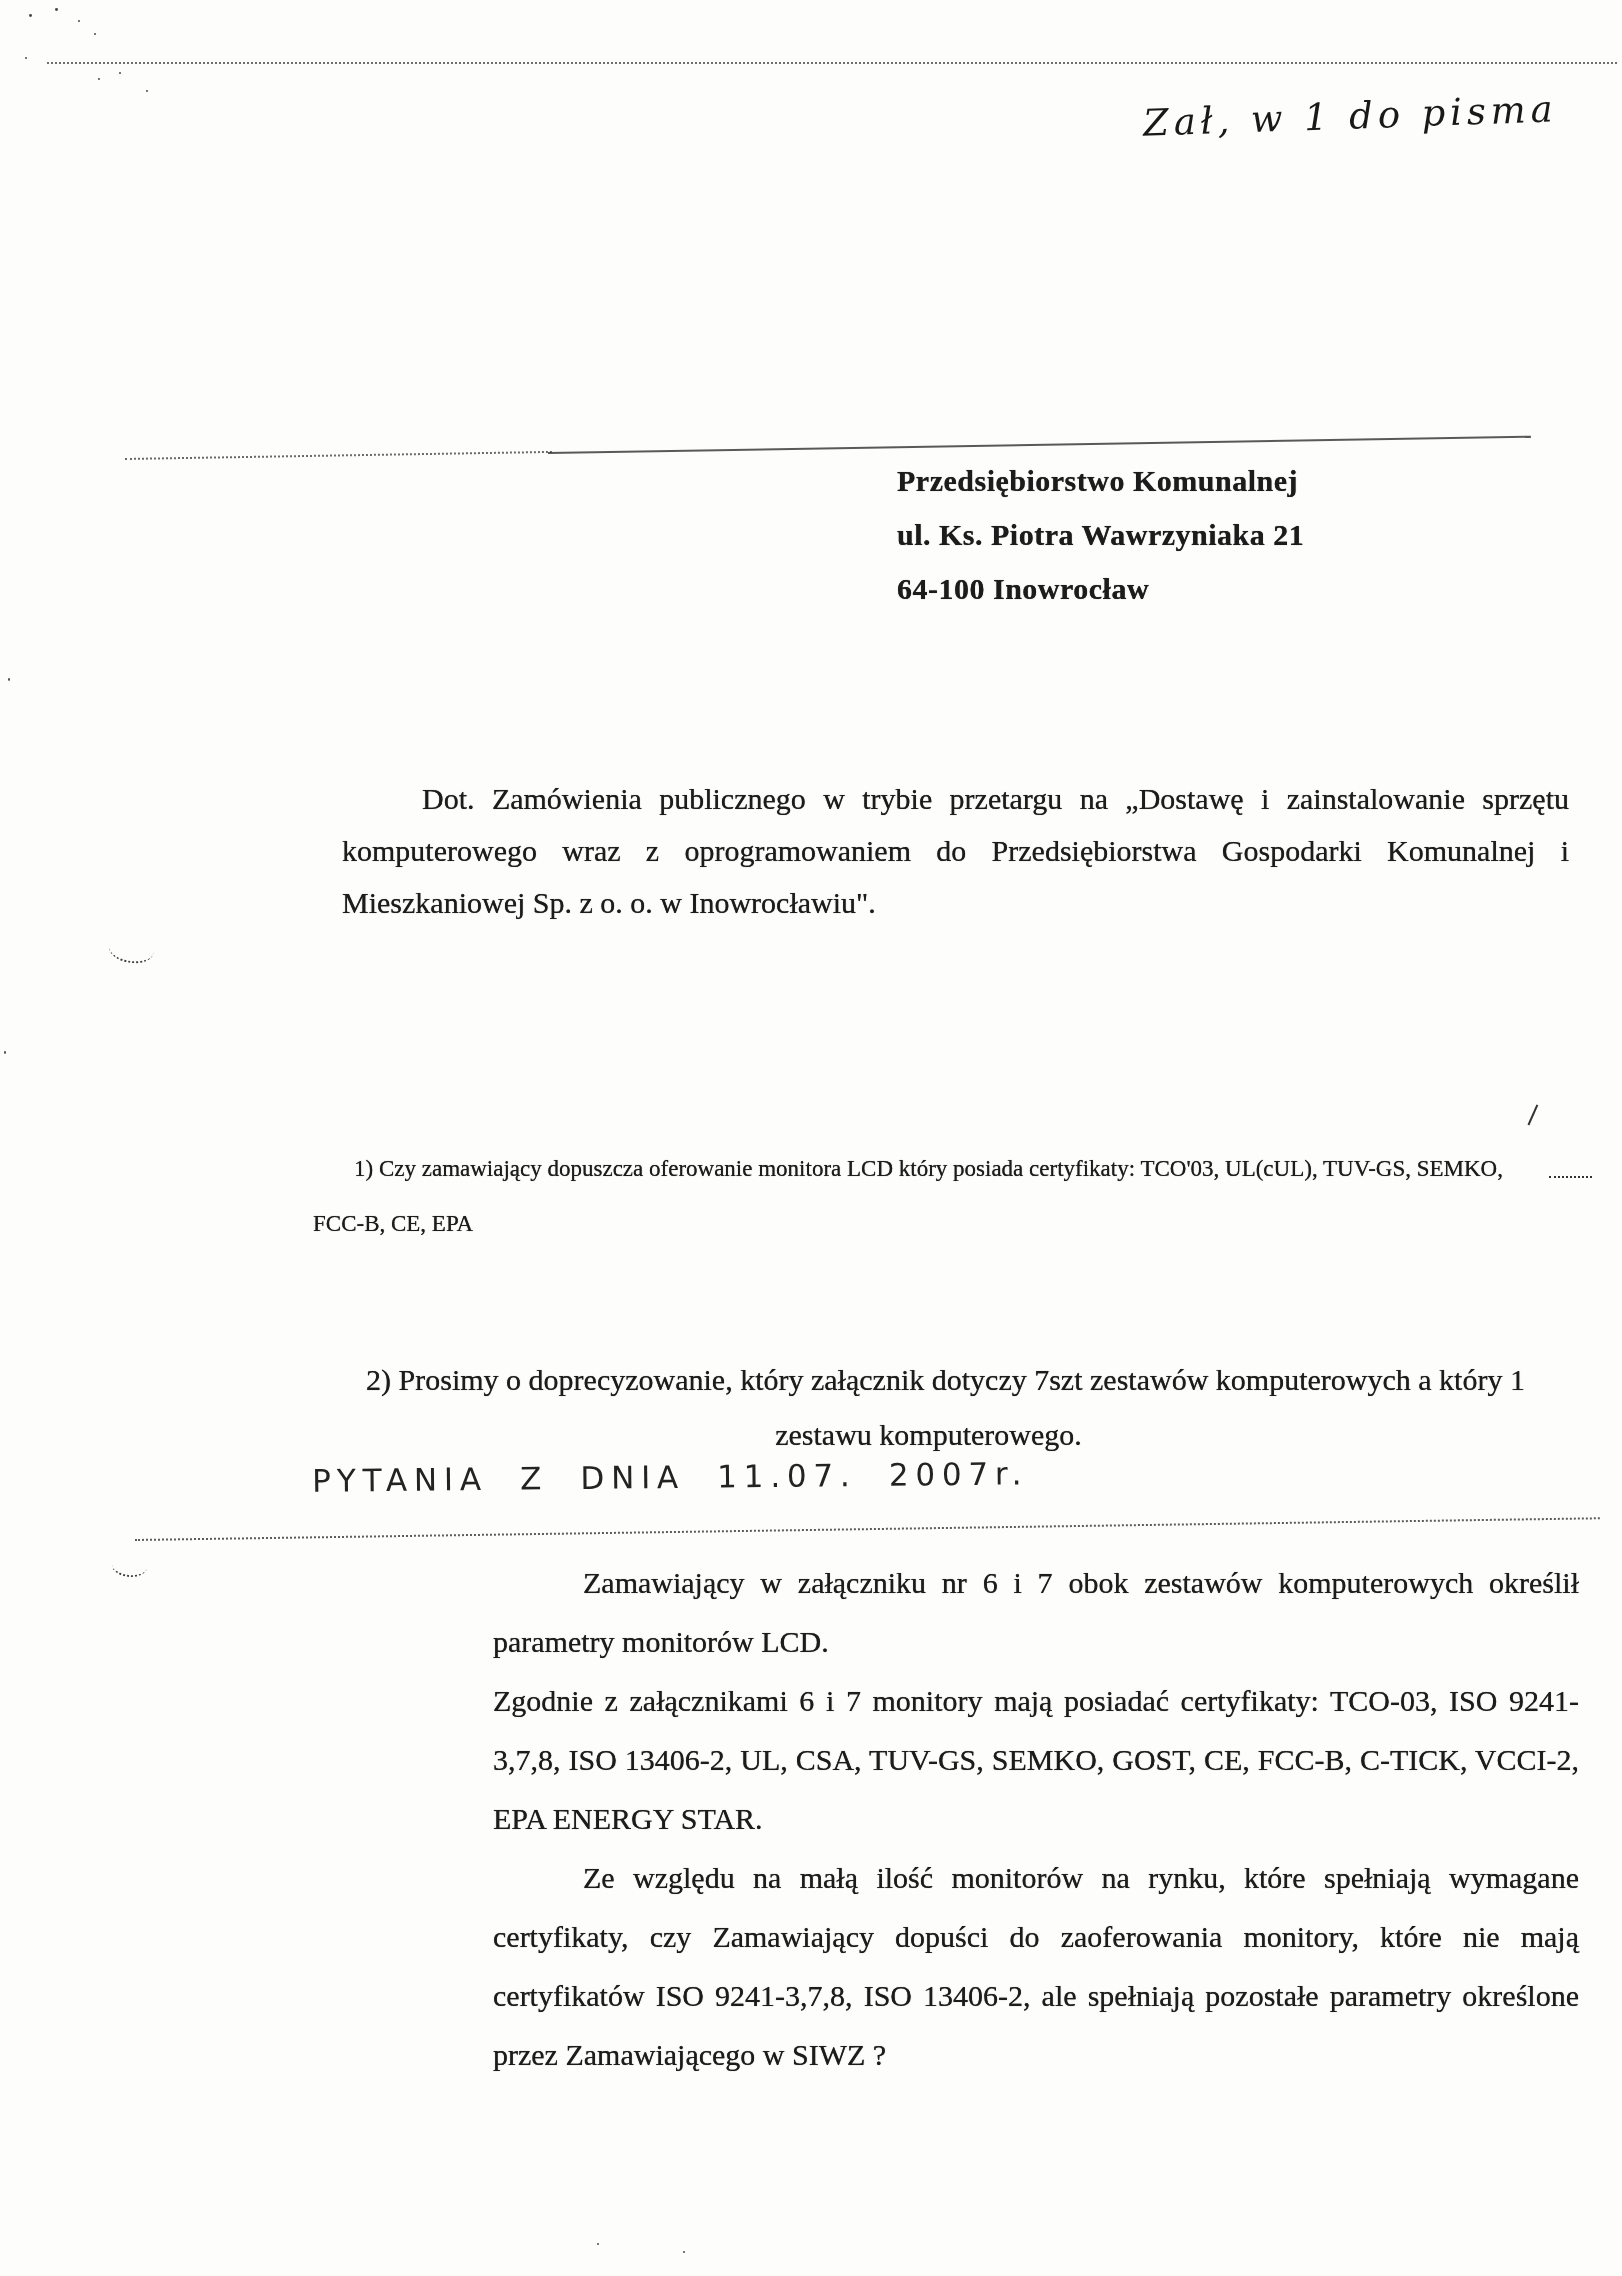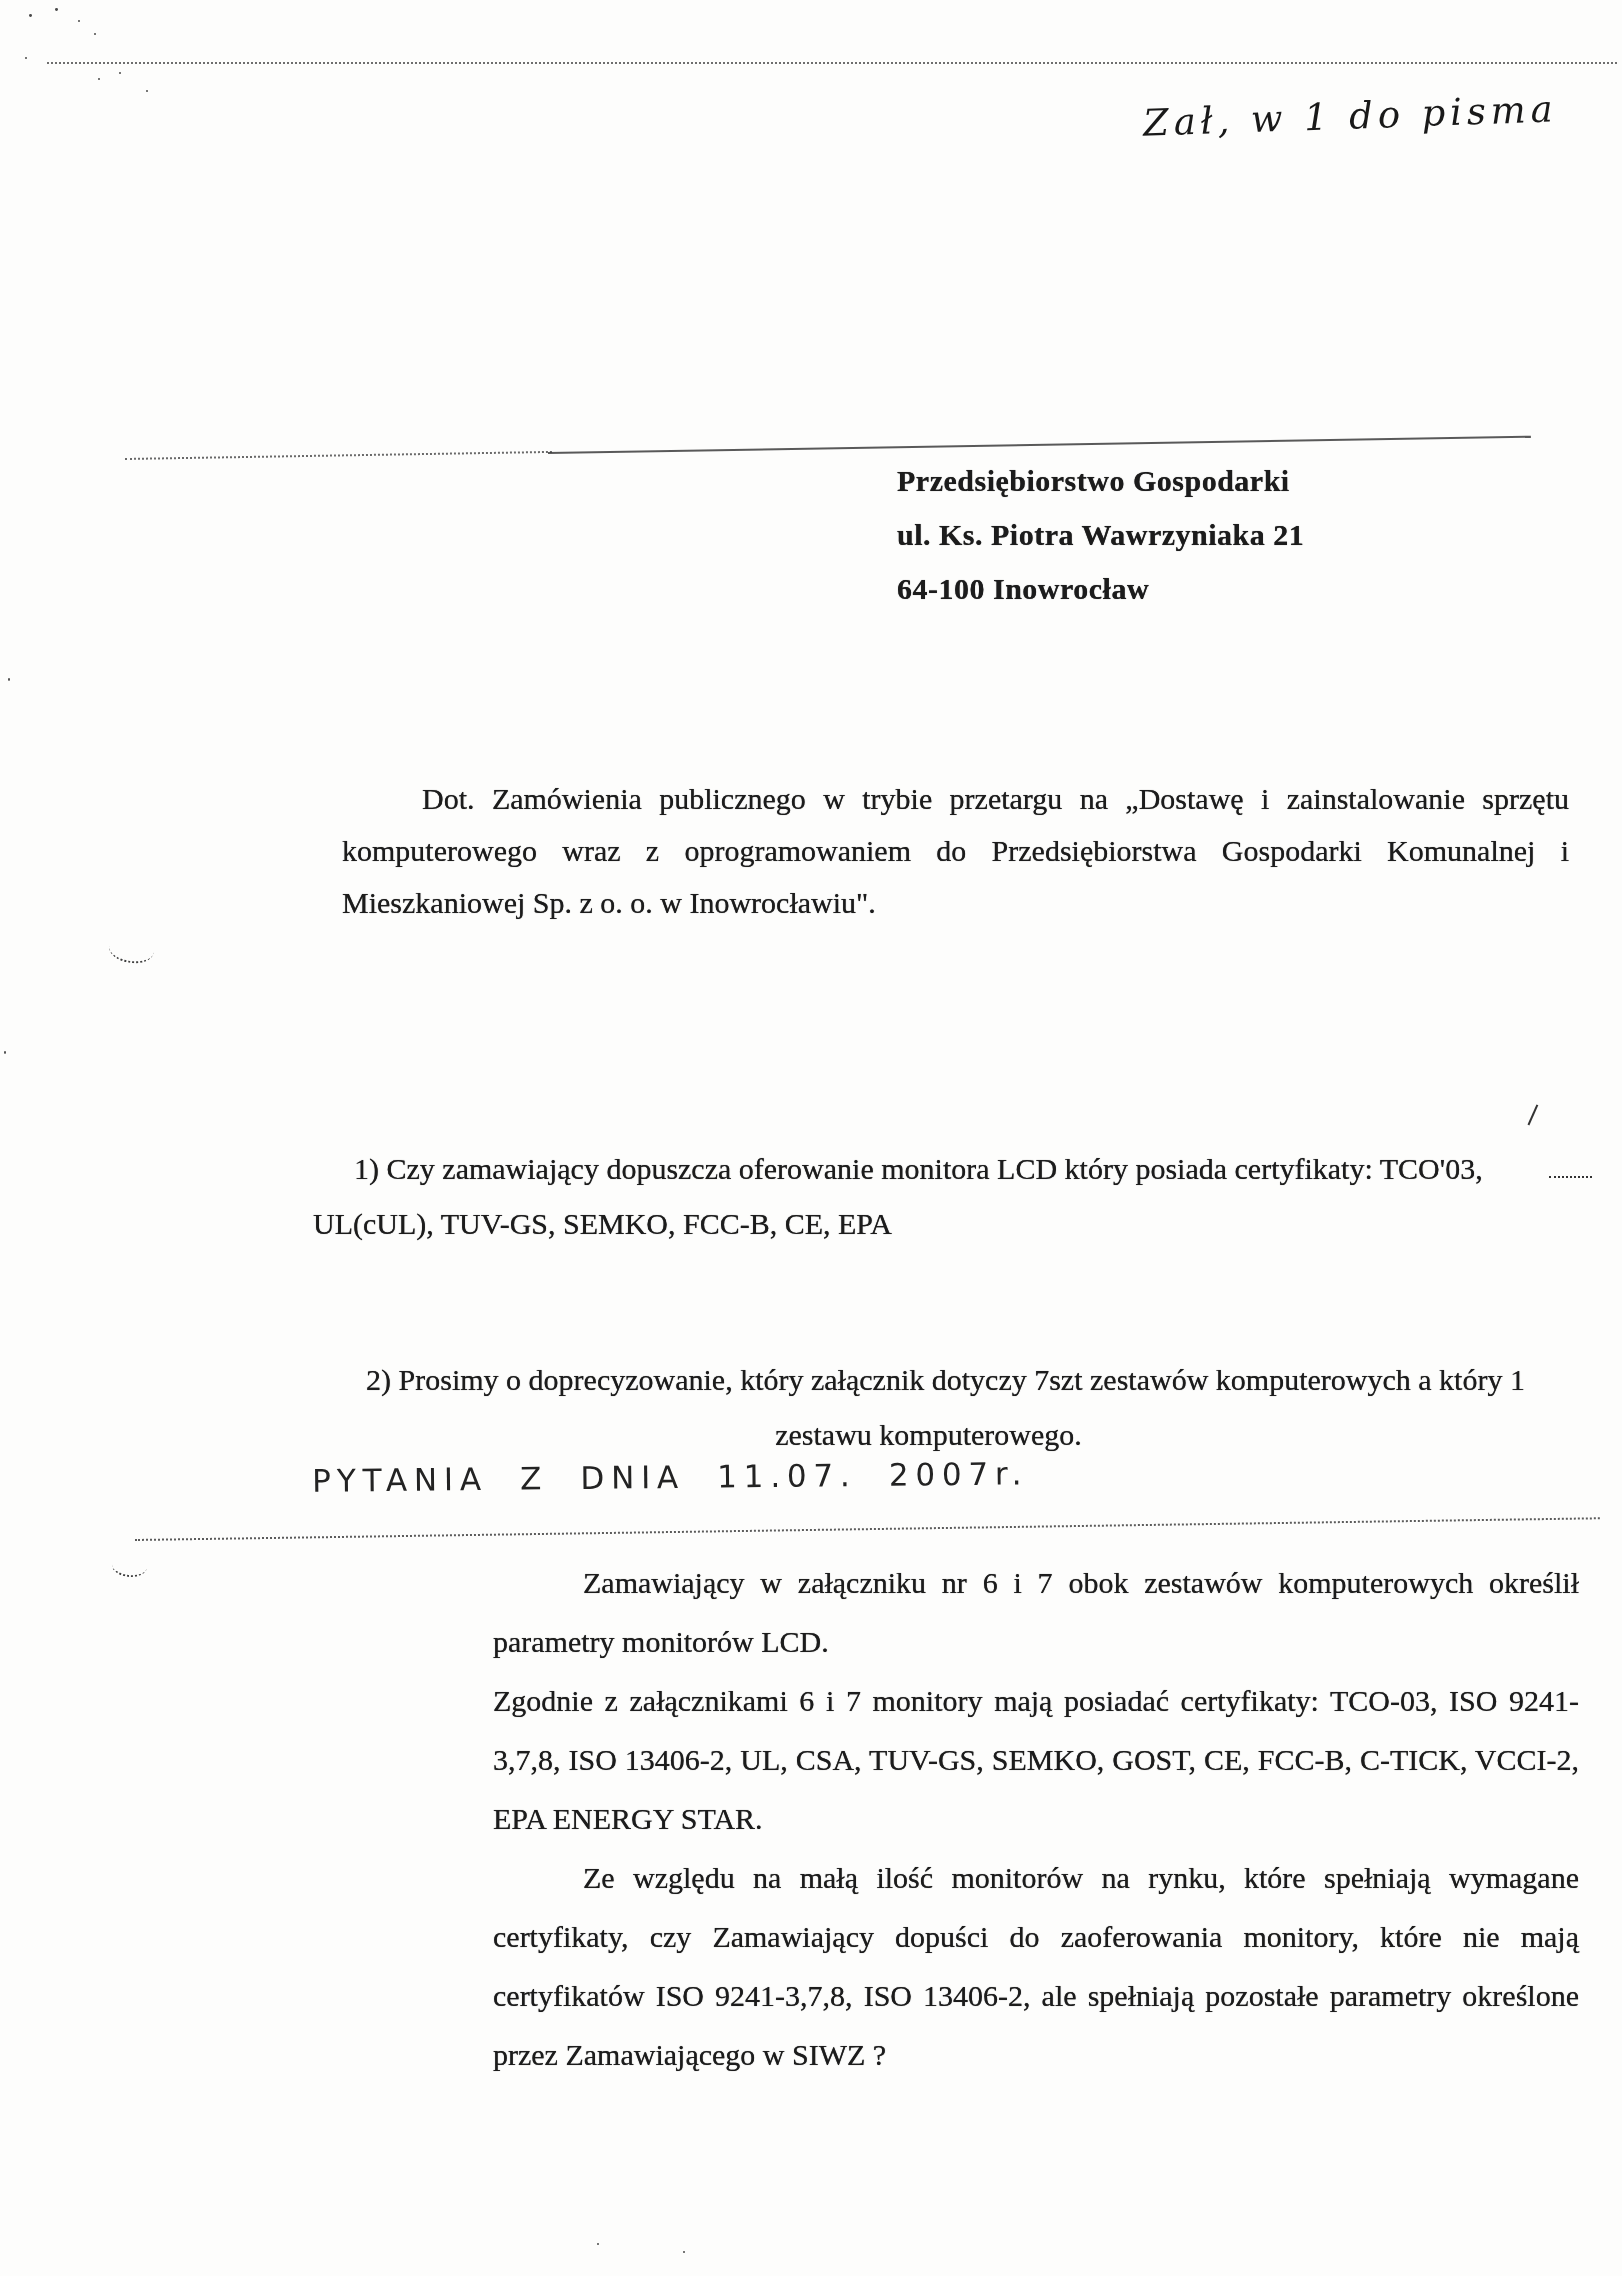--- a/index.html
+++ b/index.html
@@ -58,21 +58,21 @@
   .subject {
     position:absolute; left:314px; top:773px; width:1227px;
     font-size:30px; line-height:52px; text-align:justify; text-indent:80px;margin-left:28px;
   }
   .intro {
     position:absolute; left:317px; top:975px; width:1224px;
     font-size:30px; line-height:52px; text-indent:80px;
   }
   .q1 {
     position:absolute; left:313px; top:1141px; width:1231px;
-    font-size:30px; line-height:55px; text-indent:41px;
+    font-size:23px; line-height:55px; text-indent:41px;
   }
   .q2 {
     position:absolute; left:313px; top:1352px; width:1231px;
     font-size:30px; line-height:55px; text-indent:34px;text-align:center;
   }
   .answer {
     position:absolute; left:493px; top:1553px; width:1086px;
     font-size:30px; line-height:59px; text-align:justify;
   }
   .answer p { margin:0; }
@@ -114,21 +114,21 @@
   <div class="dot" style="left:3.9px;top:1051px;width:2px;height:2.9px;"></div>
   <div class="dot" style="left:683px;top:2251px;width:2px;height:2px;"></div>
   <div class="dot" style="left:597px;top:2243px;width:2px;height:2px;"></div>
 
   <div class="hand-top">Zał, w 1 do pisma</div>
 
   <div class="addr-rule-dotted"></div>
   <div class="addr-rule-solid"></div>
 
   <div class="address ink">
-    <div>Przedsiębiorstwo Gospodarki</div>
+    <div>Przedsiębiorstwo Komunalnej</div>
     <div>ul. Ks. Piotra Wawrzyniaka 21</div>
     <div>64-100 Inowrocław</div>
   </div>
 
   <div class="subject ink">Dot. Zamówienia publicznego w trybie przetargu na „Dostawę i zainstalowanie sprzętu komputerowego wraz z oprogramowaniem do Przedsiębiorstwa Gospodarki Komunalnej i Mieszkaniowej Sp. z o. o. w Inowrocławiu".</div>
 
 
   <div class="q1 ink">1)  Czy zamawiający dopuszcza oferowanie monitora LCD który posiada certyfikaty: TCO'03, UL(cUL), TUV-GS, SEMKO, FCC-B, CE, EPA</div>
 
   <div class="q2 ink">2) Prosimy o doprecyzowanie, który załącznik dotyczy 7szt zestawów komputerowych a który 1 zestawu komputerowego.</div>

